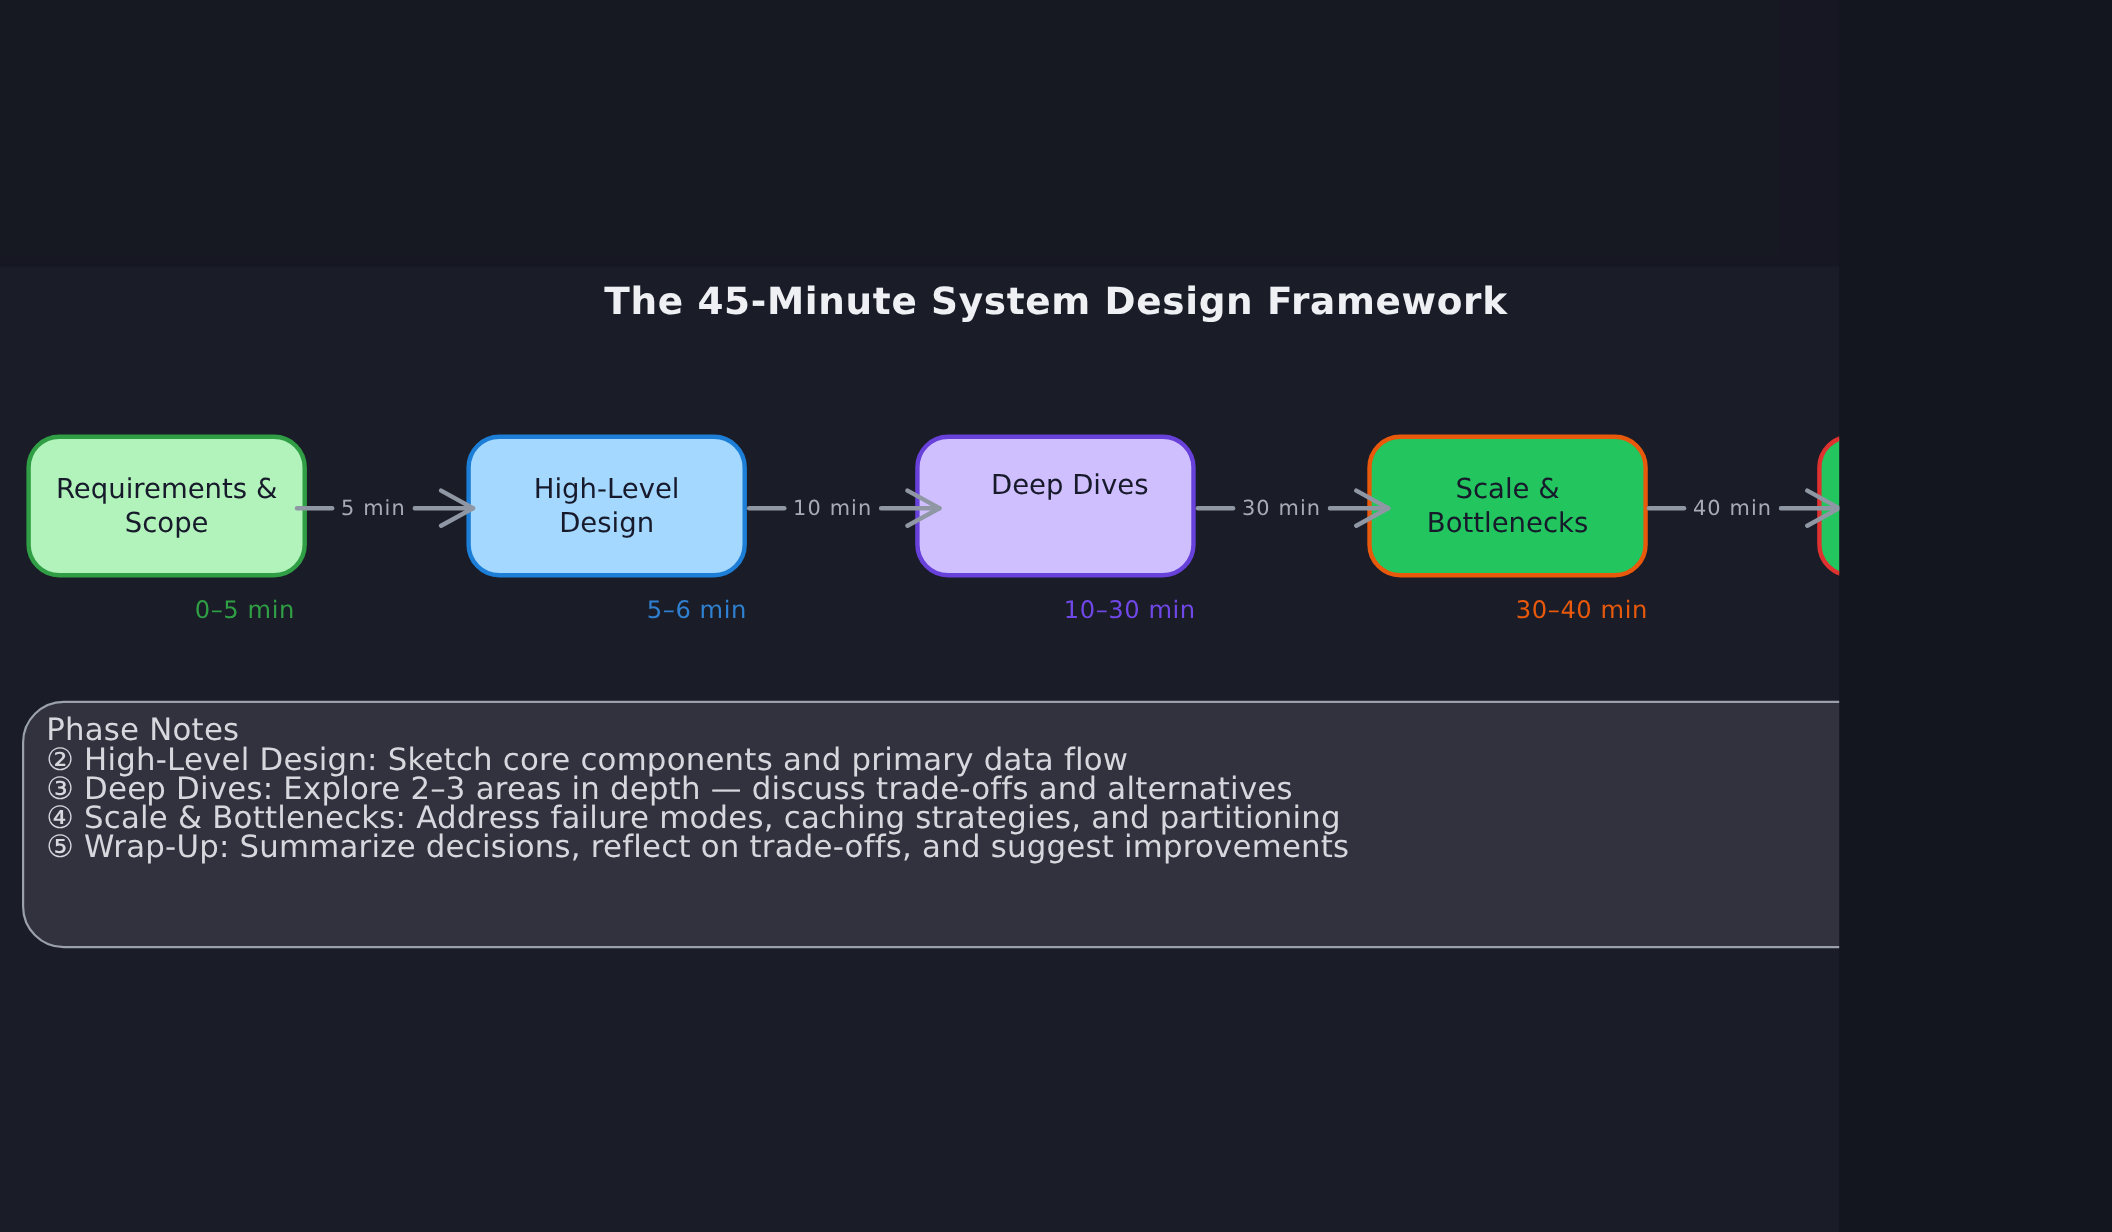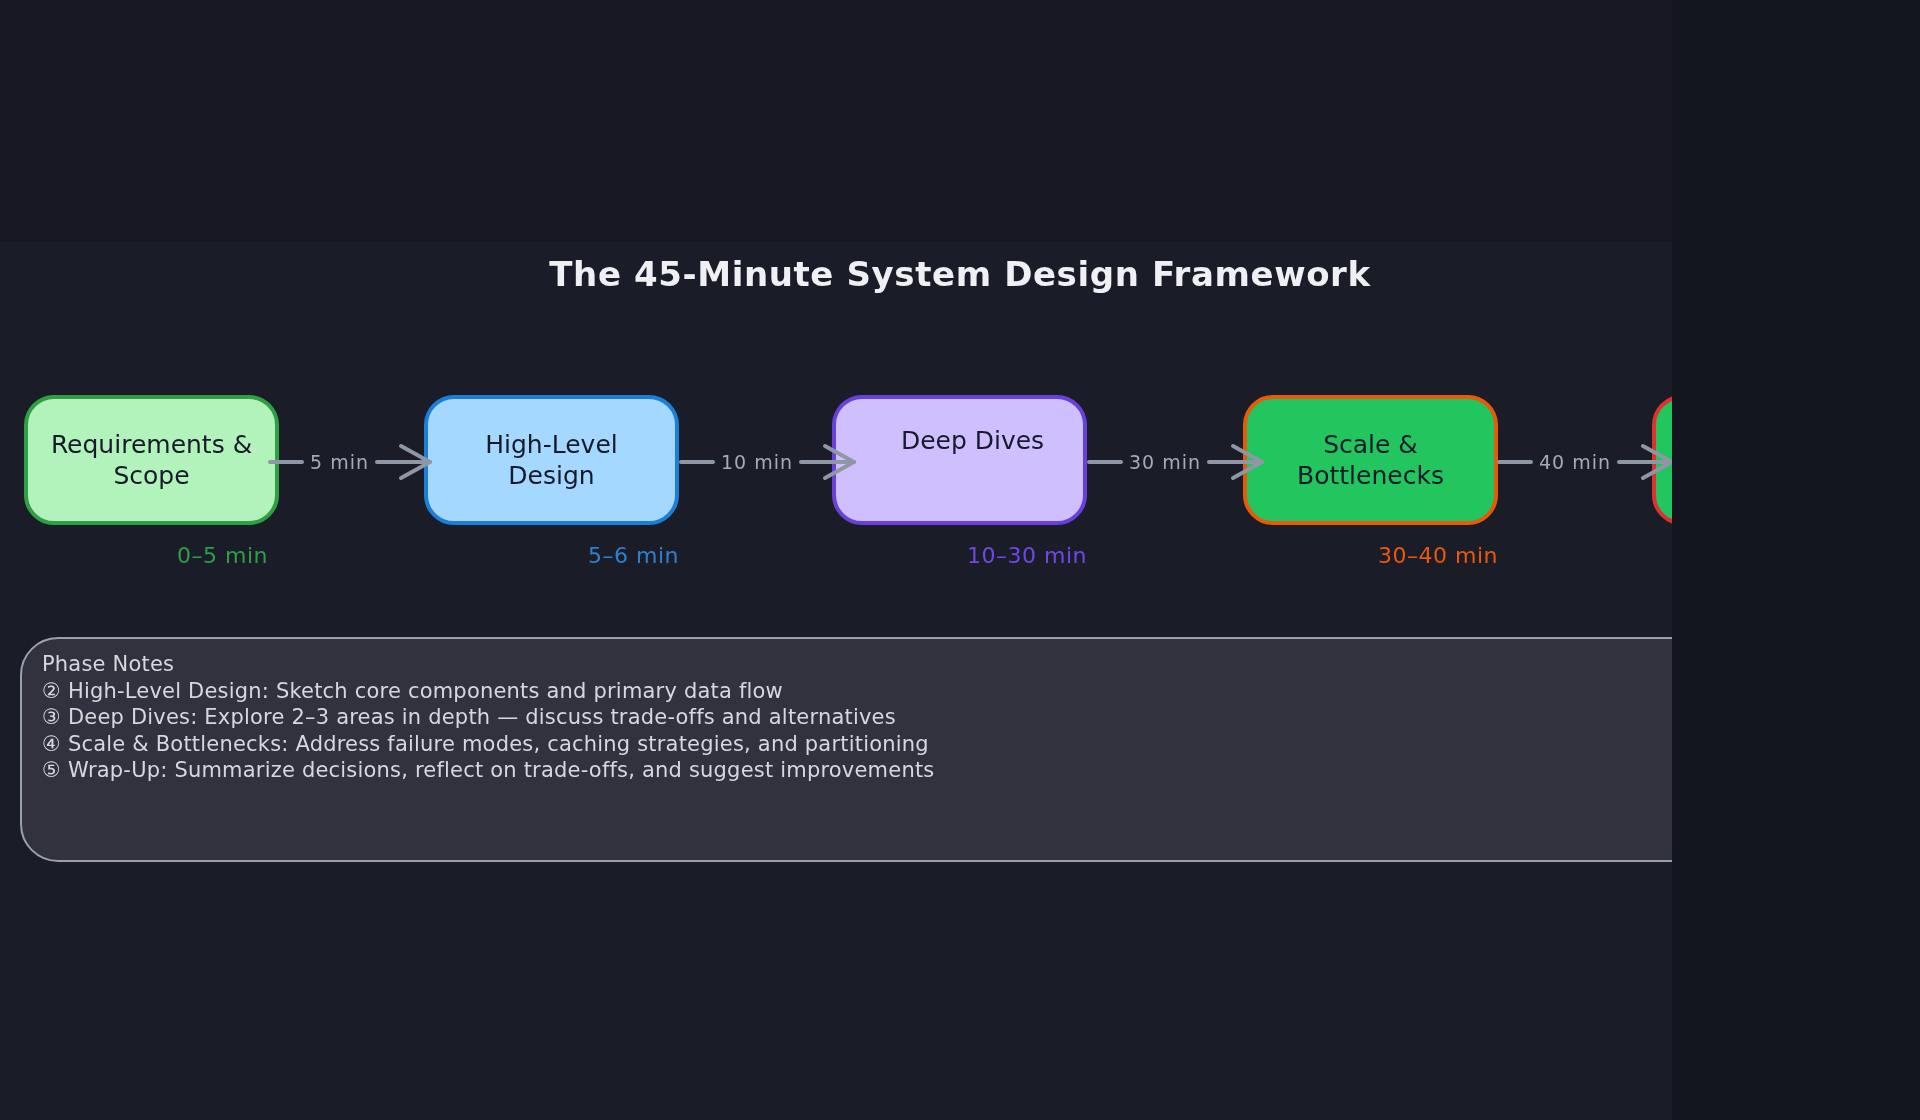--- a/index.html
+++ b/index.html
@@ -34,21 +34,21 @@
     color:#a6abb7;font-size:19px;letter-spacing:1px;white-space:nowrap;
     padding:0 6px;
   }
   .arrowhead{flex:0 0 auto;display:block;}
   .notes-panel{
     position:absolute;left:20px;top:637px;width:1883px;height:225px;box-sizing:border-box;
     background:#31323e;border:2px solid #9aa0ac;border-radius:38px;
   }
   .notes-text{
     position:absolute;left:42px;top:651px;
-    color:#d6d8de;font-size:21px;line-height:26.5px;letter-spacing:0.2px;
+    color:#d6d8de;font-size:28px;line-height:26.5px;letter-spacing:0.2px;
   }
   .notes-title{font-weight:500;}
 </style>
 </head>
 <body>
 
 <div class="canvas">
   <div class="top-band"></div>
 
   <div class="title">The 45-Minute System Design Framework</div>

